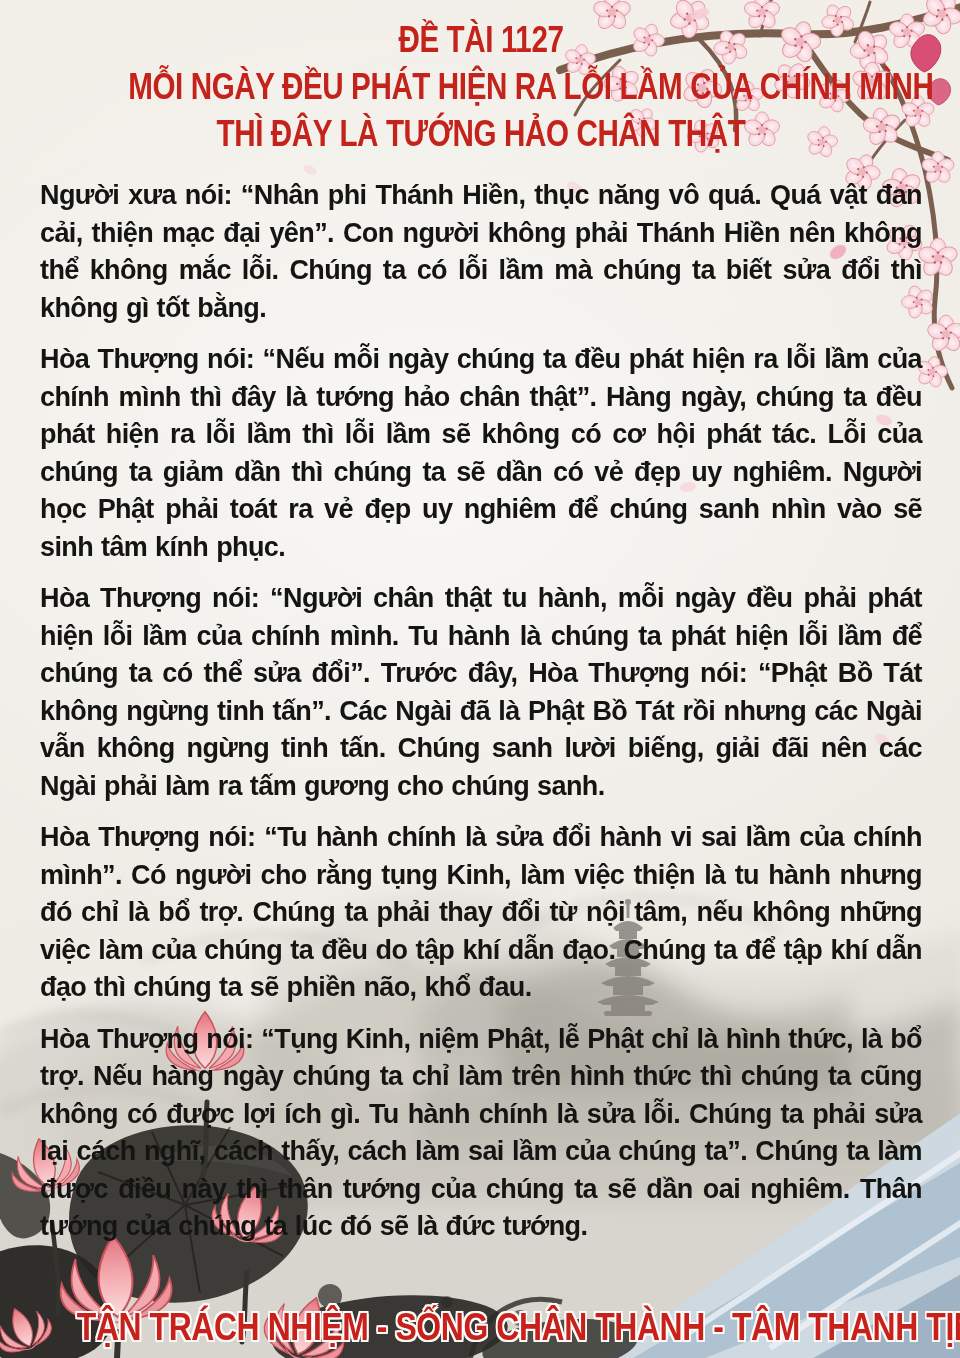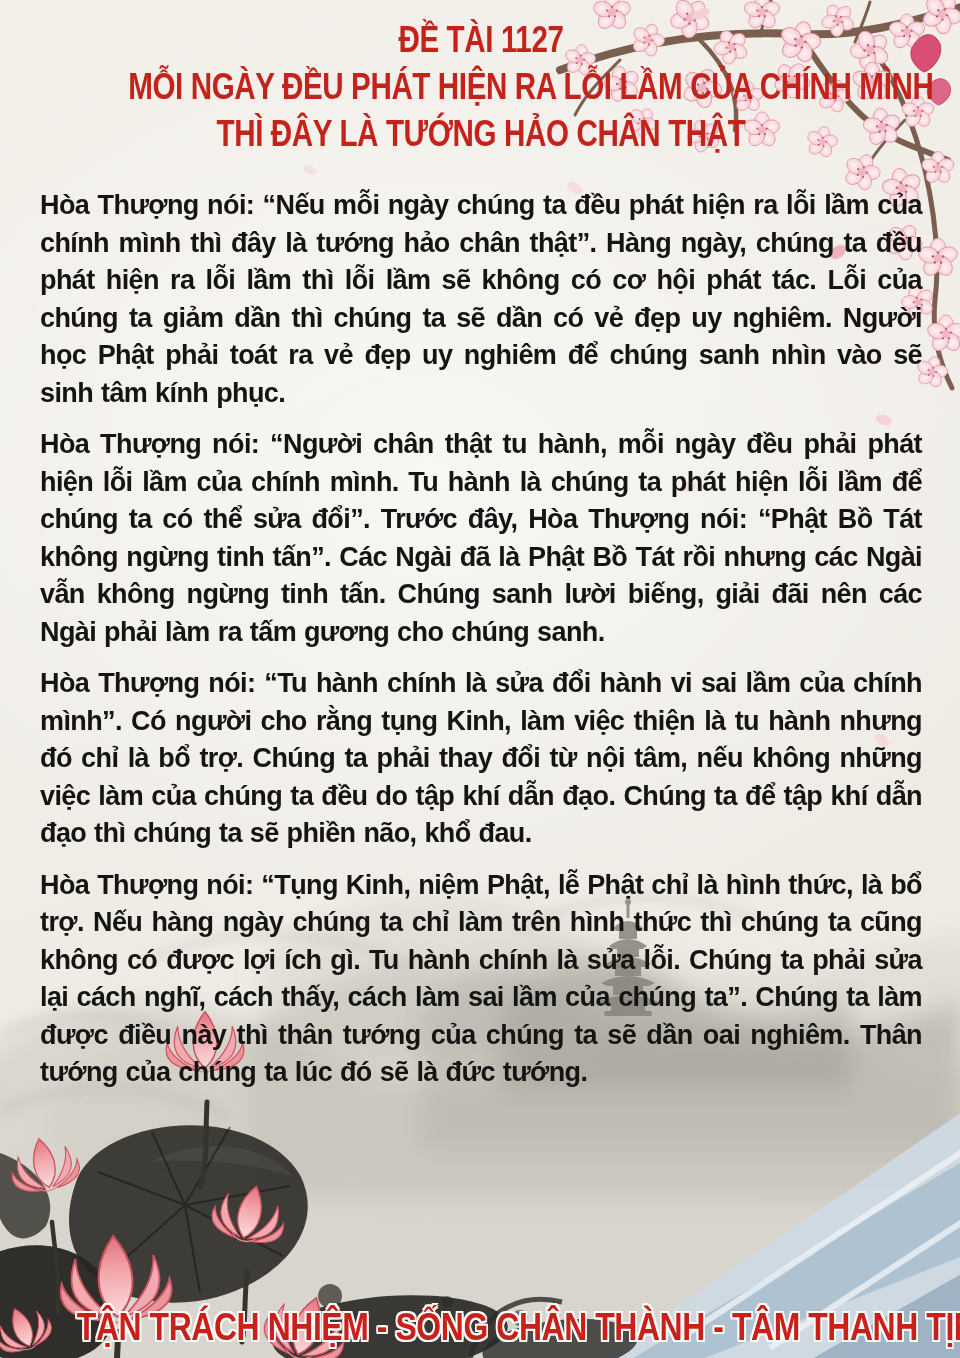--- a/index.html
+++ b/index.html
@@ -26,21 +26,21 @@
     text-align:center;
     color:#c4231b;
     font-weight:bold;
     font-size:37px;
     line-height:47px;
     letter-spacing:-0.5px;
     transform:scaleX(0.8);
     transform-origin:50% 50%;
     white-space:nowrap;
   }
-  .header-block { margin-bottom:30px; }
+  .header-block { margin-bottom:20px; }
   .body-par {
     font-size:27px;
     font-weight:bold;
     line-height:37.5px;
     letter-spacing:-0.6px;
     word-spacing:1px;
     text-align:justify;
     color:#141413;
     margin-bottom:14px;
   }
@@ -242,20 +242,21 @@
     </g>
   </svg>
 
   <div class="content">
     <div class="header-block">
       <div class="hline">ĐỀ TÀI 1127</div>
       <div class="hline">MỖI NGÀY ĐỀU PHÁT HIỆN RA LỖI LẦM CỦA CHÍNH MÌNH</div>
       <div class="hline">THÌ ĐÂY LÀ TƯỚNG HẢO CHÂN THẬT</div>
     </div>
 
+    <p class="body-par">Người xưa nói: “Nhân phi Thánh Hiền, thục năng vô quá. Quá vật đan cải, thiện mạc đại yên”. Con người không phải Thánh Hiền nên không thể không mắc lỗi. Chúng ta có lỗi lầm mà chúng ta biết sửa đổi thì không gì tốt bằng.</p>
     <p class="body-par">Hòa Thượng nói: “Nếu mỗi ngày chúng ta đều phát hiện ra lỗi lầm của chính mình thì đây là tướng hảo chân thật”. Hàng ngày, chúng ta đều phát hiện ra lỗi lầm thì lỗi lầm sẽ không có cơ hội phát tác. Lỗi của chúng ta giảm dần thì chúng ta sẽ dần có vẻ đẹp uy nghiêm. Người học Phật phải toát ra vẻ đẹp uy nghiêm để chúng sanh nhìn vào sẽ sinh tâm kính phục.</p>
     <p class="body-par">Hòa Thượng nói: “Người chân thật tu hành, mỗi ngày đều phải phát hiện lỗi lầm của chính mình. Tu hành là chúng ta phát hiện lỗi lầm để chúng ta có thể sửa đổi”. Trước đây, Hòa Thượng nói: “Phật Bồ Tát không ngừng tinh tấn”. Các Ngài đã là Phật Bồ Tát rồi nhưng các Ngài vẫn không ngừng tinh tấn. Chúng sanh lười biếng, giải đãi nên các Ngài phải làm ra tấm gương cho chúng sanh.</p>
     <p class="body-par">Hòa Thượng nói: “Tu hành chính là sửa đổi hành vi sai lầm của chính mình”. Có người cho rằng tụng Kinh, làm việc thiện là tu hành nhưng đó chỉ là bổ trợ. Chúng ta phải thay đổi từ nội tâm, nếu không những việc làm của chúng ta đều do tập khí dẫn đạo. Chúng ta để tập khí dẫn đạo thì chúng ta sẽ phiền não, khổ đau.</p>
     <p class="body-par indented">Hòa Thượng nói: “Tụng Kinh, niệm Phật, lễ Phật chỉ là hình thức, là bổ trợ. Nếu hàng ngày chúng ta chỉ làm trên hình thức thì chúng ta cũng không có được lợi ích gì. Tu hành chính là sửa lỗi. Chúng ta phải sửa lại cách nghĩ, cách thấy, cách làm sai lầm của chúng ta”. Chúng ta làm được điều này thì thân tướng của chúng ta sẽ dần oai nghiêm. Thân tướng của chúng ta lúc đó sẽ là đức tướng.</p>
   </div>
 
   <div class="footer-motto">TẬN TRÁCH NHIỆM - SỐNG CHÂN THÀNH - TÂM THANH TỊNH</div>
 </div>
 
 </body></html>

